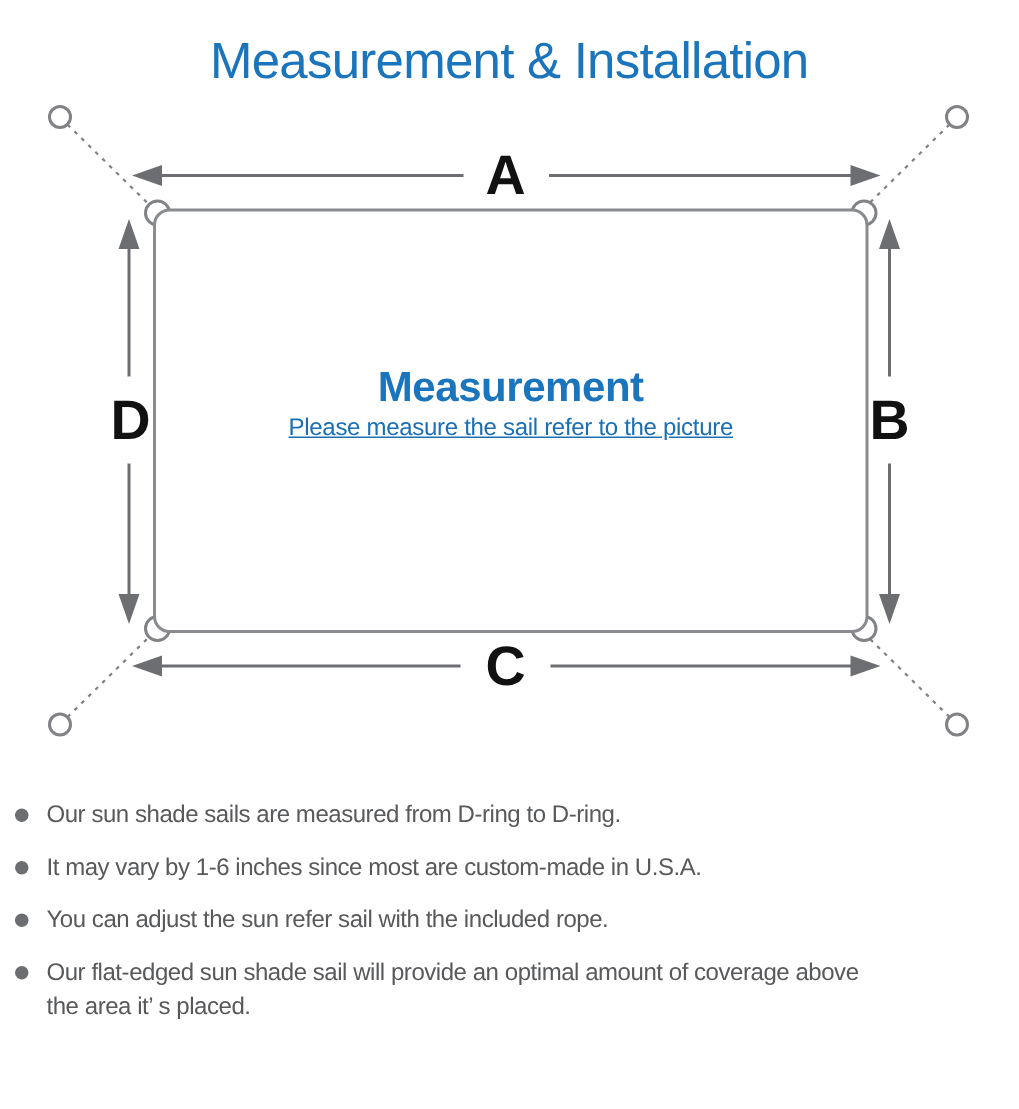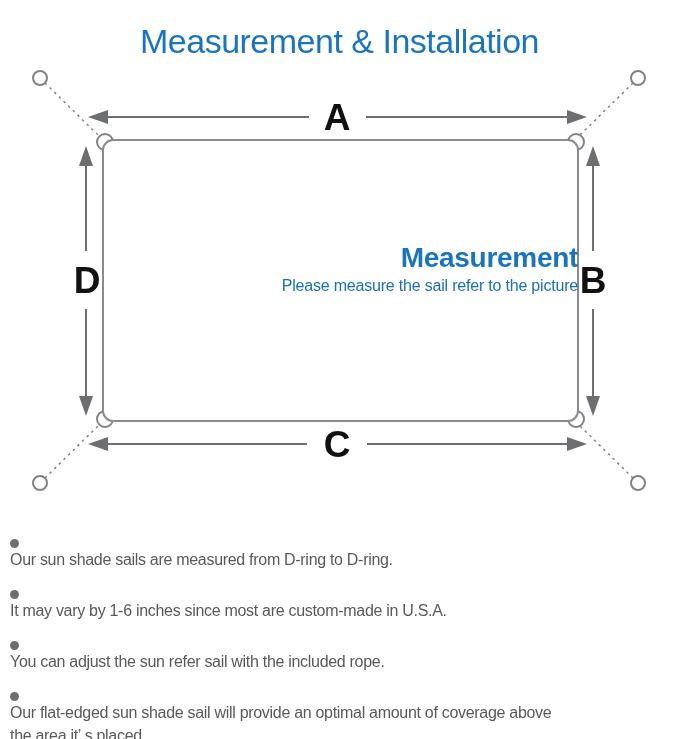--- a/index.html
+++ b/index.html
@@ -33,48 +33,48 @@
     line-height: 1;
   }
   .dim-label-a { left: 337px; top: 117px; }
   .dim-label-b { left: 593px; top: 280px; }
   .dim-label-c { left: 337px; top: 444px; }
   .dim-label-d { left: 87px;  top: 280px; }
   .center-text {
     position: absolute;
     left: 103px; top: 241px;
     width: 475px;
-    text-align: right;
+    text-align: center;
     color: #1b75bc;
   }
   .center-title {
     font-size: 28px;
     font-weight: bold;
     line-height: 34px;
     letter-spacing: -0.3px;
   }
   .center-subtitle {
     font-size: 16px;
     line-height: 20px;
     letter-spacing: -0.2px;
     margin-top: 1px;
     color: #1a6fb5;
+    text-decoration: underline;
   }
   .notes {
     position: absolute;
     left: 10px; top: 532px;
     width: 662px;
     list-style: none;
     margin: 0; padding: 0;
   }
   .note-item {
     display: flex;
     align-items: flex-start;
     margin-bottom: 12px;
-    flex-direction: column;
   }
   .bullet-dot {
     flex: 0 0 auto;
     width: 9px; height: 9px;
     border-radius: 50%;
     background: #6d6e71;
     margin: 7px 12px 0 0;
   }
   .note-text {
     font-size: 16px;

